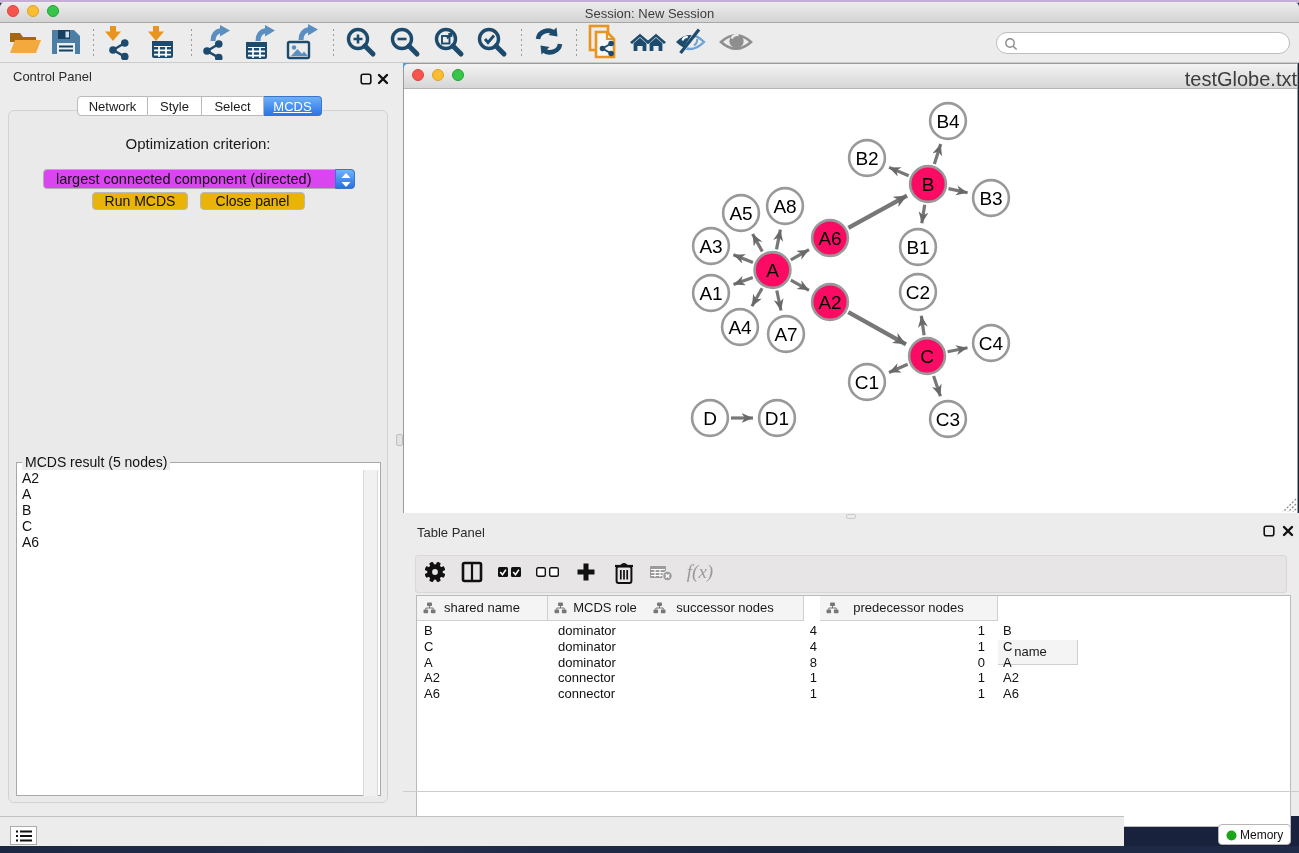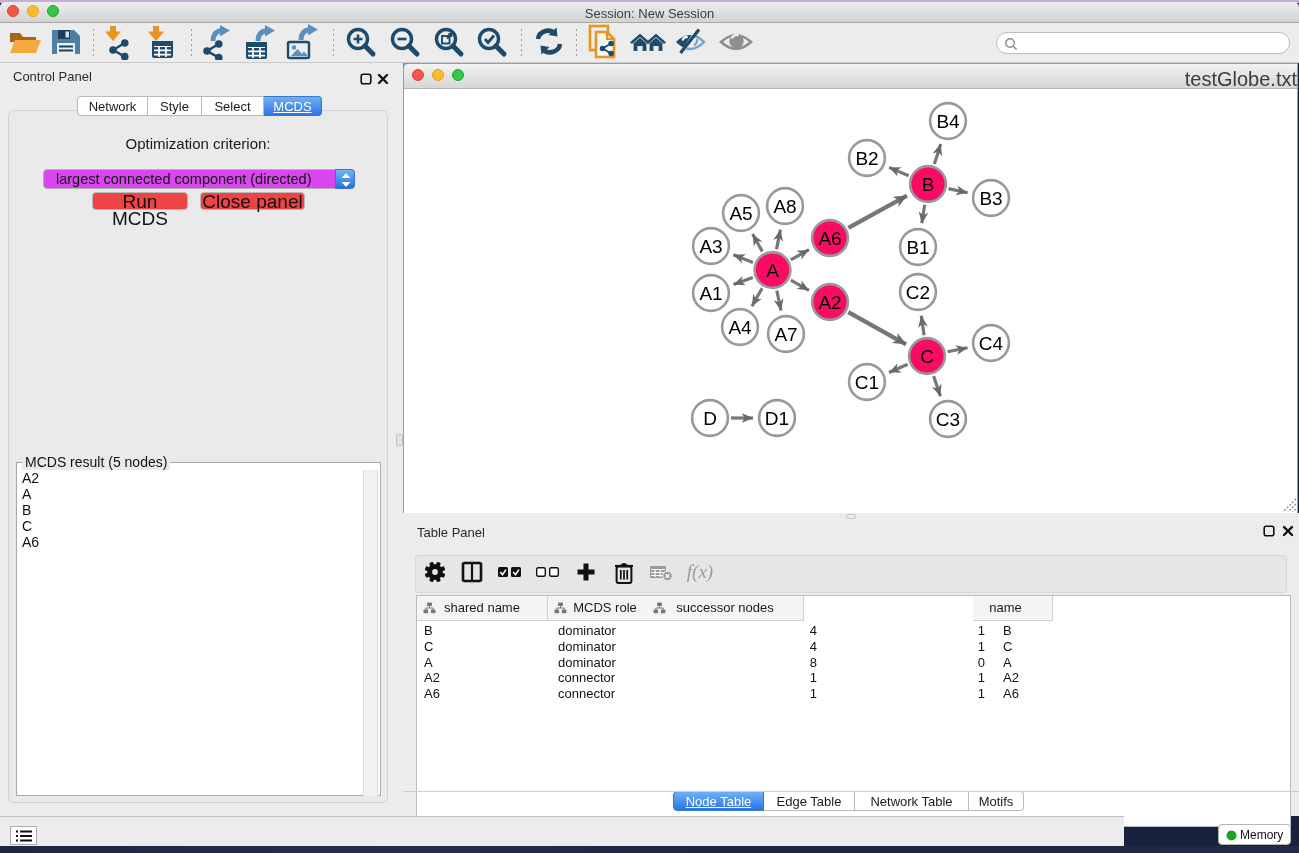--- a/index.html
+++ b/index.html
@@ -29,22 +29,22 @@
   background:#ffffff; border:1px solid #b9b9b9; border-left:none; color:#1a1a1a; }
 .tab.first { border-left:1px solid #b9b9b9; border-radius:4px 0 0 4px; }
 .tab.last { border-radius:0 4px 4px 0; }
 .tab.sel { background:linear-gradient(#6fb1f5,#2a75e8); color:#ffffff; border-color:#3a76c8;text-decoration:underline; }
 #optlabel { left:0px; top:72px; width:396px; text-align:center; font-size:15px; color:#1a1a1a; }
 #combo { left:43px; top:95px; width:312px; height:20px; background:#d946ef;
   border:1px solid #b2b2b2; border-radius:4px;margin-top:11px; }
 #combo .ctext { left:12px; top:1px; font-size:14.5px; color:#111; }
 #combo .stepper { right:-1px; top:-1px; width:20px; height:20px; border-radius:0 4px 4px 0;
   background:linear-gradient(#71b3f7,#2570e6); border:1px solid #3a76c8; }
-.pushbtn { height:18px; background:#ef4444; border:1px solid #b9b9b9; border-radius:4px;
-  text-align:center; font-size:19px; color:#111; line-height:17px; }
+.pushbtn { height:18px; background:#eab308; border:1px solid #b9b9b9; border-radius:4px;
+  text-align:center; font-size:14px; color:#111; line-height:17px; }
 #groupbox { left:16px; top:399px; width:365px; height:334px; border:1px solid #a9a9a9;
   background:#ffffff; }
 #grouplabel { left:22px; top:391px; background:#eaeaea; padding:0 3px; font-size:14px; color:#111; }
 #mcdslist { left:1px; top:7px; font-size:14px; color:#111; line-height:16px; padding-left:4px; }
 #listscroll { right:2px; top:7px; width:15px; height:326px; background:#f1f1f1;
   border-left:1px solid #d9d9d9; border-right:1px solid #d9d9d9; }
 
 #netwin { left:403px; top:63px; width:895px; height:451px; background:#ffffff;
   border:1px solid #9b9b9b; }
 #nettitle { left:0; top:0; width:100%; height:25px; background:linear-gradient(#f3f3f3,#d6d6d6);
@@ -417,21 +417,27 @@
           <rect x="0.5" y="7.6" width="4.6" height="3.6" rx="0.8" fill="#777"></rect>
           <rect x="7.9" y="7.6" width="4.6" height="3.6" rx="0.8" fill="#777"></rect>
           <path d="M6.5,4 v2 M2.8,7.6 v-1.6 h7.4 v1.6" stroke="#777" stroke-width="1" fill="none"></path>
         </svg><span>MCDS role</span></div>
     <div class="abs thead" style="left:230px;width:157px;"><svg class="abs" style="left:6px;top:4px;" width="13" height="12" viewBox="0 0 13 12">
           <rect x="4" y="0.5" width="5" height="3.6" rx="0.8" fill="#777"></rect>
           <rect x="0.5" y="7.6" width="4.6" height="3.6" rx="0.8" fill="#777"></rect>
           <rect x="7.9" y="7.6" width="4.6" height="3.6" rx="0.8" fill="#777"></rect>
           <path d="M6.5,4 v2 M2.8,7.6 v-1.6 h7.4 v1.6" stroke="#777" stroke-width="1" fill="none"></path>
         </svg><span>successor nodes</span></div>
-    <div class="abs thead" style="left:556px;width:80px;"><span style="position:relative;left:-7px;">name</span></div>
+    <div class="abs thead" style="left:403px;width:178px;"><svg class="abs" style="left:6px;top:4px;" width="13" height="12" viewBox="0 0 13 12">
+          <rect x="4" y="0.5" width="5" height="3.6" rx="0.8" fill="#777"></rect>
+          <rect x="0.5" y="7.6" width="4.6" height="3.6" rx="0.8" fill="#777"></rect>
+          <rect x="7.9" y="7.6" width="4.6" height="3.6" rx="0.8" fill="#777"></rect>
+          <path d="M6.5,4 v2 M2.8,7.6 v-1.6 h7.4 v1.6" stroke="#777" stroke-width="1" fill="none"></path>
+        </svg><span>predecessor nodes</span></div>
+    <div class="abs thead" style="left:581px;width:80px;margin-top:44px;"><span style="position:relative;left:-7px;">name</span></div>
     <div class="abs trow" style="left:0;top:27px;width:875px;">
         <span class="tcell" style="left:7px;">B</span>
         <span class="tcell" style="left:141px;">dominator</span>
         <span class="tcell" style="left:246px;width:154px;text-align:right;">4</span>
         <span class="tcell" style="left:403px;width:165px;text-align:right;">1</span>
         <span class="tcell" style="left:586px;">B</span>
       </div>
     <div class="abs trow" style="left:0;top:43px;width:875px;">
         <span class="tcell" style="left:7px;">C</span>
         <span class="tcell" style="left:141px;">dominator</span>
@@ -454,26 +460,20 @@
         <span class="tcell" style="left:586px;">A2</span>
       </div>
     <div class="abs trow" style="left:0;top:90px;width:875px;">
         <span class="tcell" style="left:7px;">A6</span>
         <span class="tcell" style="left:141px;">connector</span>
         <span class="tcell" style="left:246px;width:154px;text-align:right;">1</span>
         <span class="tcell" style="left:403px;width:165px;text-align:right;">1</span>
         <span class="tcell" style="left:586px;">A6</span>
       </div>
   </div>
-  <div class="abs tabrow" style="left:270px;top:278px;">
-      <div class="tab first sel" style="width:91px;">Node Table</div>
-      <div class="tab" style="width:91px;">Edge Table</div>
-      <div class="tab" style="width:114px;">Network Table</div>
-      <div class="tab last" style="width:55px;">Motifs</div>
-    </div>
 </div>
 <div class="abs" id="bottabline"></div>
 <div class="abs" style="left:846px;top:514px;width:10px;height:5px;background:#ebebeb;border:1px solid #c9c9c9;border-radius:2px;"></div>
 
 <div class="abs" id="statusbar">
   <div class="abs" id="listbtn">
       <svg class="abs" style="left:5px;top:3px;" width="16" height="12" viewBox="0 0 16 12">
         <g fill="#111">
           <rect x="0" y="0.5" width="2" height="2"></rect>
           <rect x="0" y="5" width="2" height="2"></rect>

